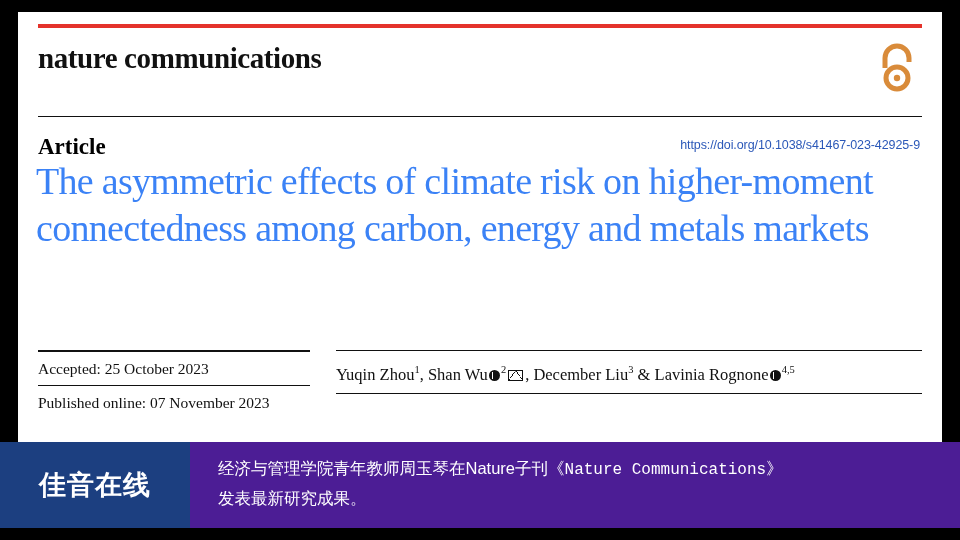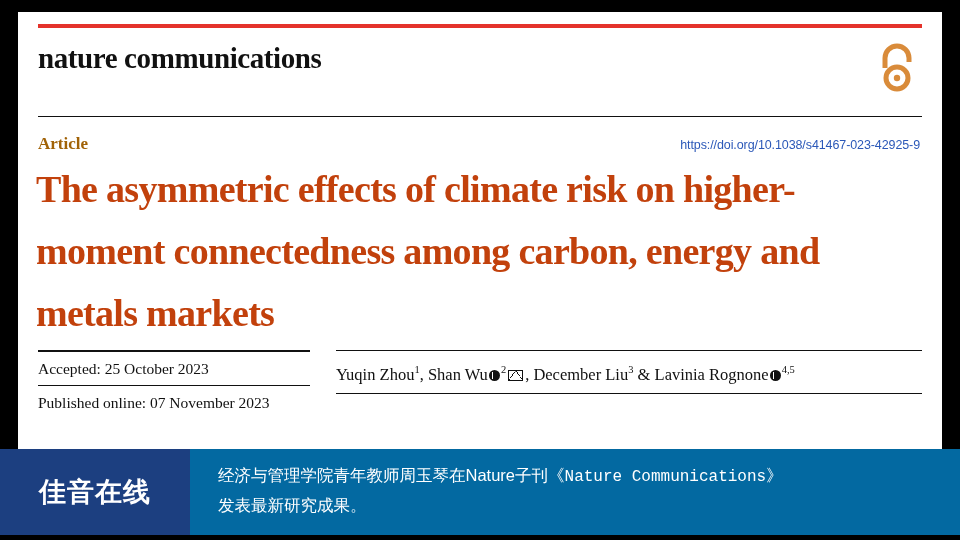--- a/index.html
+++ b/index.html
@@ -60,43 +60,43 @@
     top: 104px;
     width: 884px;
     height: 1px;
     background: #111111;
   }
   .article-label {
     position: absolute;
     left: 20px;
     top: 122px;
     font-family: "Liberation Serif", serif;
-    font-size: 17px;
+    font-size: 23px;
     font-weight: 700;
-    color: #a16207;
+    color: #000000;
   }
   .doi {
     position: absolute;
     right: 22px;
     top: 126px;
     font-size: 12.5px;
     color: #2b58b8;
     letter-spacing: -0.1px;
     margin-left: 24px;
   }
   .title {
     position: absolute;
     left: 18px;
     top: 146px;
     width: 850px;
     font-family: "Liberation Serif", serif;
-    font-weight: 700;
+    font-weight: 400;
     font-size: 38px;
-    line-height: 62px;
-    color: #c2410c;
+    line-height: 47px;
+    color: #3b82f6;
     letter-spacing: -0.7px;
   }
   
   .meta-left {
     position: absolute;
     left: 20px;
     top: 338px;
     width: 272px;
   }
   .meta-left .rule {
@@ -175,24 +175,24 @@
     font-family: "Liberation Serif", serif;
     font-size: 17px;
     line-height: 26px;
     color: #111111;
     padding-top: 10px;
   }
   
   .banner {
     position: absolute;
     left: 0;
-    bottom: 5px;
+    bottom: 12px;
     width: 960px;
     height: 86px;
-    background: #0369a1;
+    background: #4c1d95;
   }
   .banner-left {
     position: absolute;
     left: 0;
     top: 0;
     width: 190px;
     height: 86px;
     background: #1c3f80;
     display: flex;
     align-items: center;

